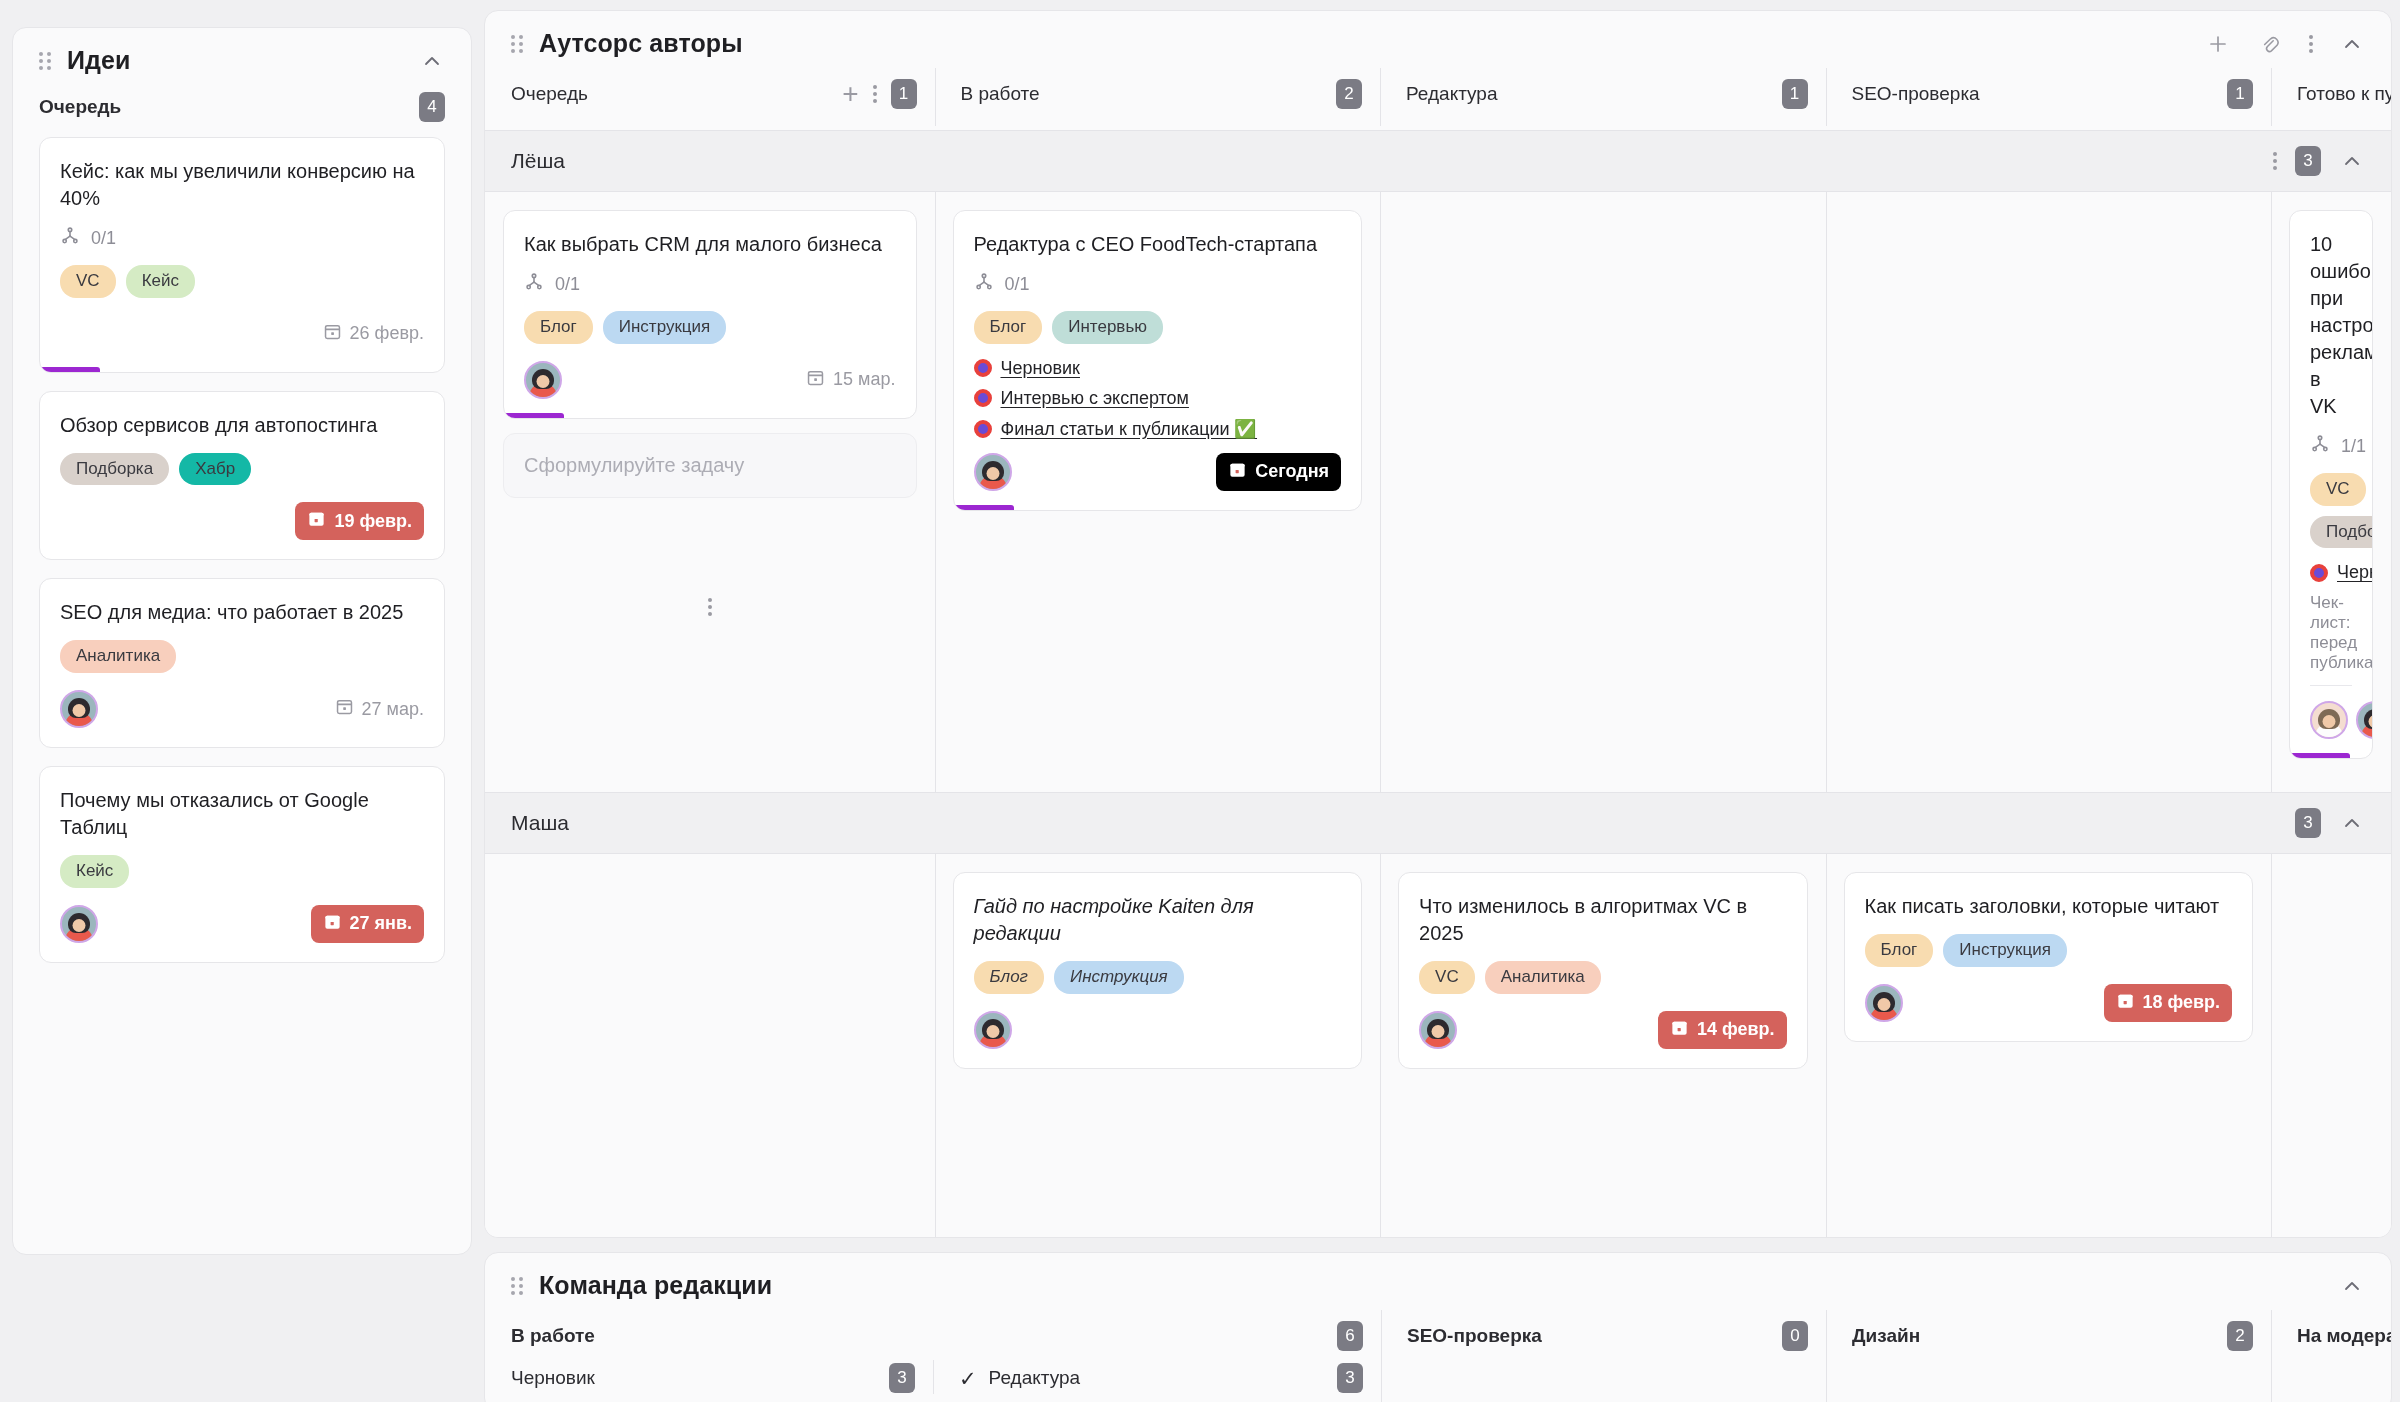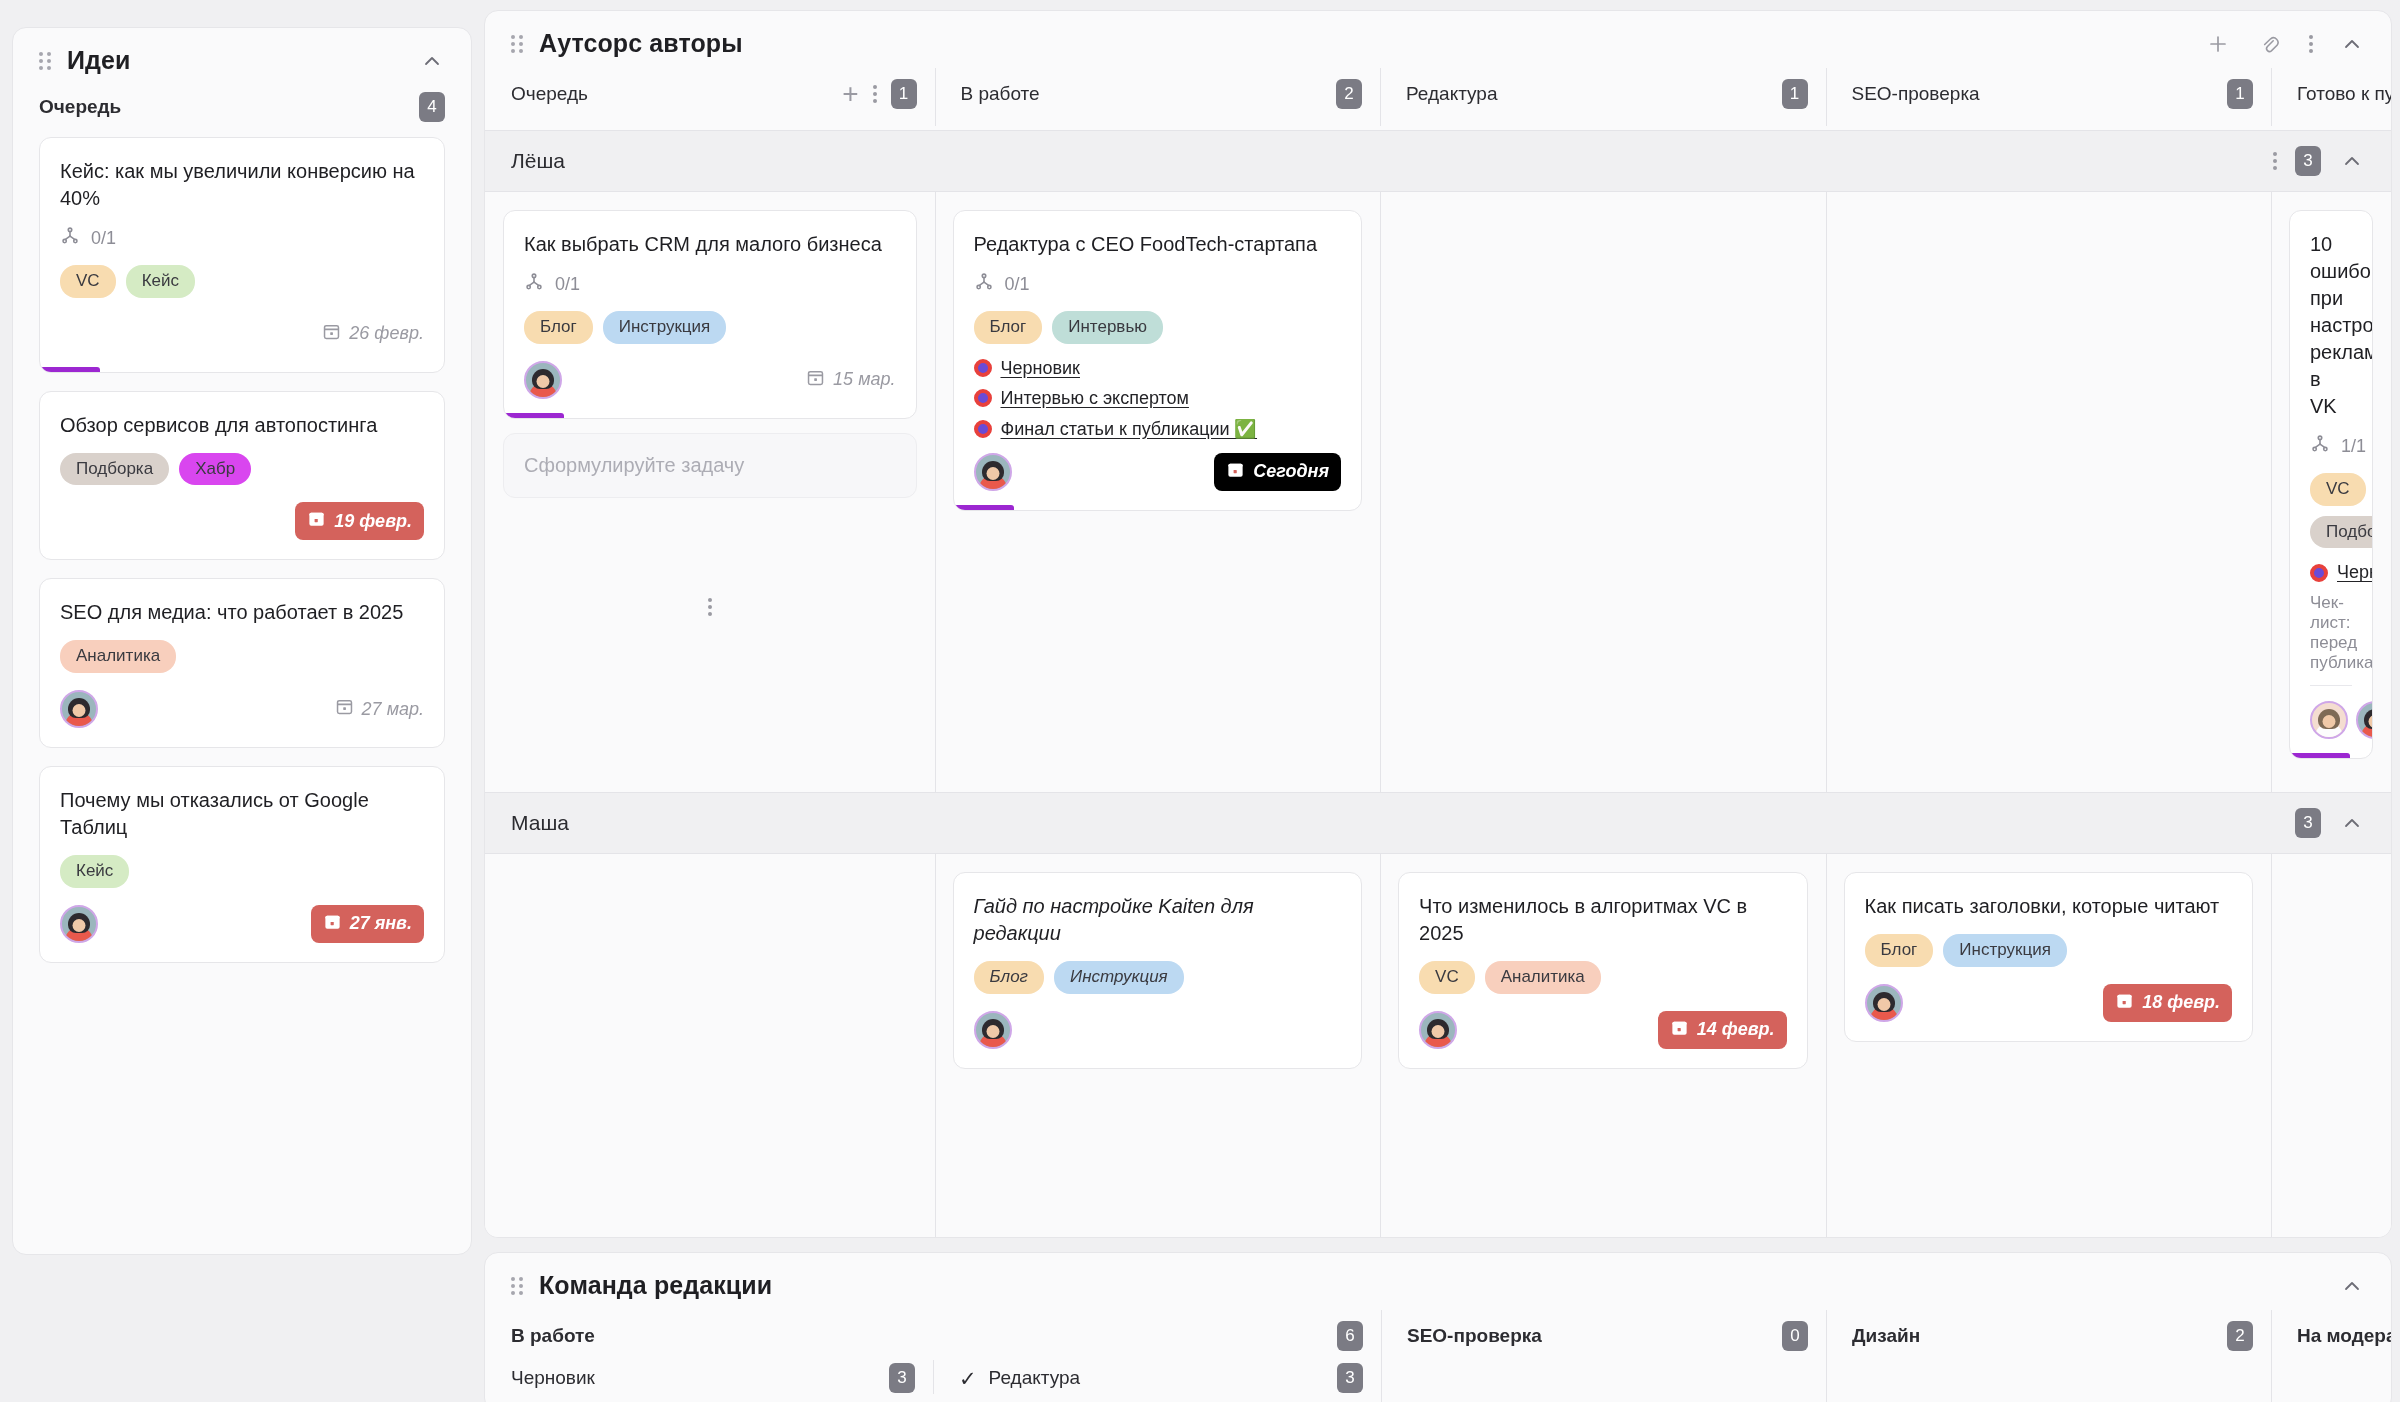--- a/index.html
+++ b/index.html
@@ -123,21 +123,21 @@
   .avatar .hair{position:absolute;left:50%;top:6px;transform:translateX(-50%);
     width:22px;height:20px;border-radius:11px 11px 8px 8px;background:#2d2a2e;}
   .avatar.type-b .hair{background:#7e6a55;}
   .avatar .face{position:absolute;left:50%;top:12px;transform:translateX(-50%);
     width:13px;height:13px;border-radius:50%;background:#f0c9a8;}
   .avatar .body{position:absolute;left:50%;bottom:0;transform:translateX(-50%);
     width:28px;height:14px;border-radius:14px 14px 0 0;background:#e9594c;}
   .avatar.type-b .body{background:#fdfdfd;}
   .date{
     margin-left:auto;display:flex;align-items:center;gap:8px;
-    font-size:18px;color:#9a9aa2;white-space:nowrap;font-style:italic;
+    font-size:18px;color:#9a9aa2;white-space:nowrap;
   }
   .date.pill{color:#fff;background:#d4625c;border-radius:8px;padding:7px 12px;font-weight:700;}
   .date.pill.today{background:#000000;}
 
   .new-task{
     background:#f7f7f9;border:1px solid #ededf0;border-radius:12px;
     padding:20px;box-sizing:border-box;color:#adadb5;font-size:20px;
   }
   .col-kebab-bottom{display:flex;justify-content:center;margin-top:10px;}
 
@@ -217,21 +217,21 @@
                   <rect x="10.4" y="13" width="3.4" height="3.4" rx=".6" fill="currentColor" stroke="none"></rect>
                 </svg></span>
               <span>26 февр.</span>
             </span>
           </div>
         </div>
         <div class="card">
           <div class="card-title">Обзор сервисов для автопостинга</div>
           <div class="tags">
             <span class="tag" style="background: rgb(217, 209, 203); color: rgb(58, 58, 64);">Подборка</span>
-            <span class="tag" style="background: #d946ef; color: rgb(58, 58, 64);">Хабр</span>
+            <span class="tag" style="background: #14b8a6; color: rgb(58, 58, 64);">Хабр</span>
           </div>
           <div class="card-foot">
             <div class="avatars"></div>
             <span class="date pill">
               <span><svg width="19" height="19" viewBox="0 0 24 24" fill="#fff">
                   <rect x="3" y="4.6" width="18" height="16.4" rx="2.4"></rect>
                   <rect x="3" y="4.6" width="18" height="4.4" rx="2.2"></rect>
                   <rect x="9.6" y="12.6" width="4" height="4" rx=".6" fill="#d4625c"></rect>
                 </svg></span>
               <span>19 февр.</span>

